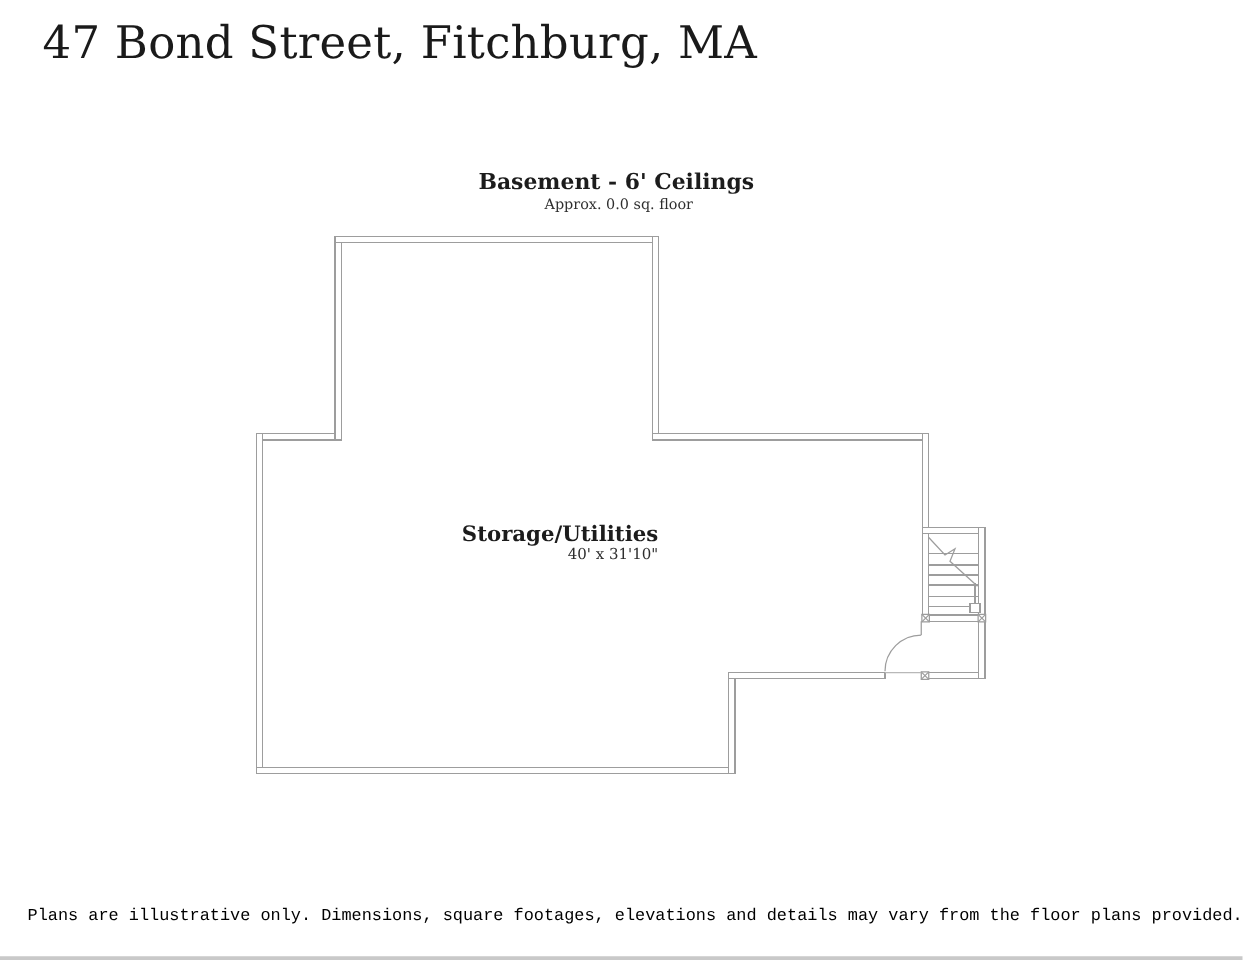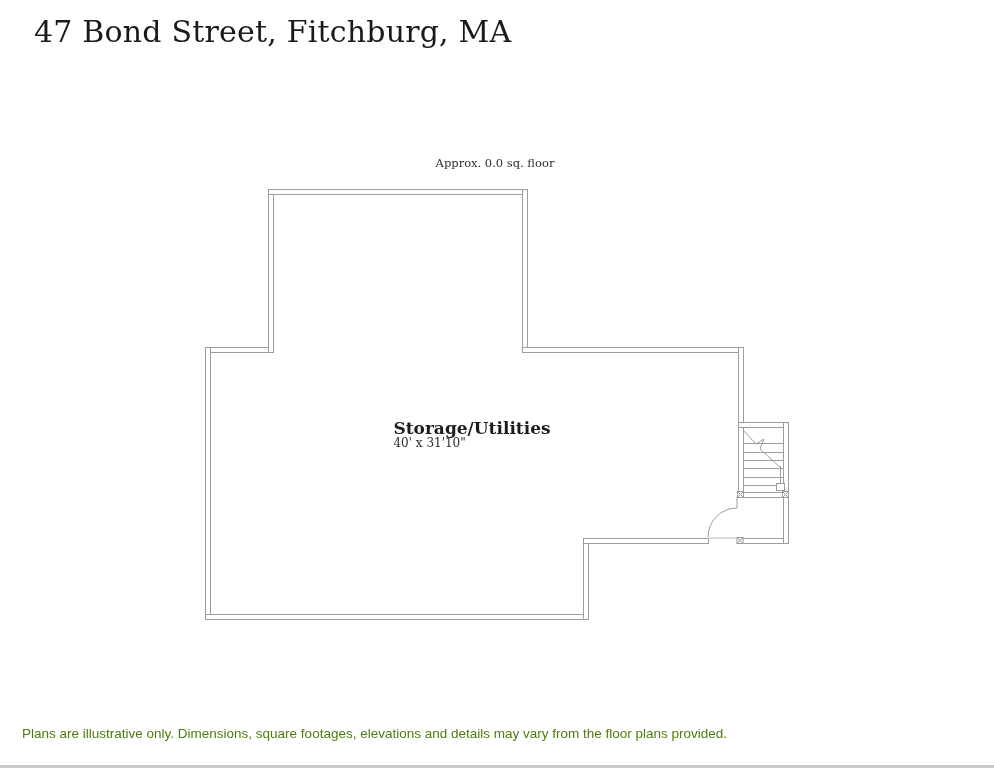--- a/index.html
+++ b/index.html
@@ -8,21 +8,21 @@
     background: #ffffff;
     position: relative;
     overflow: hidden;
     font-family: "DejaVu Serif", serif;
   }
   .page { position: absolute; inset: 0; }
 
   .property-title {
     position: absolute;
     left: 34px; top: 14px;
-    font-size: 30px;
+    font-size: 36px;
     font-weight: 500;
     color: #1a1a1a;
     letter-spacing: 0.2px;
     white-space: nowrap;
   }
 
   .plan-heading {
     position: absolute;
     left: 0; right: 8px; top: 136px;
     text-align: center;
@@ -40,59 +40,60 @@
     white-space: nowrap;
   }
 
   .floor-plan-svg {
     position: absolute;
     left: 0; top: 0;
   }
 
   .room-label {
     position: absolute;
-    left: 472px; top: 419px;
+    left: 448px; top: 419px;
     transform: translateX(-50%);
-    text-align: left;
+    text-align: right;
     white-space: nowrap;
   }
   .room-name {
     font-size: 17px;
     font-weight: 700;
     color: #1c1c1c;
     line-height: 18px;
   }
   .room-dims {
     font-size: 12px;
     color: #2e2e2e;
     line-height: 13px;
   }
 
   .disclaimer {
     position: absolute;
     left: 22px; top: 726px;
-    font-family: Liberation Sans, sans-serif;
+    font-family: Liberation Mono, monospace;
     font-size: 13.5px;
-    color: #4d7c0f;
+    color: #000000;
     white-space: nowrap;
   }
 
   .footer-bar {
     position: absolute;
     left: 0; right: 0; bottom: 0;
     height: 3px;
   }
 </style>
 </head>
 <body>
 
 <div class="page">
 
   <div class="property-title">47 Bond Street, Fitchburg, MA</div>
 
+  <div class="plan-heading">Basement - 6' Ceilings</div>
 
   <div class="plan-subheading">Approx. 0.0 sq. floor</div>
 
   <svg class="floor-plan-svg" width="994" height="768" viewBox="0 0 994 768">
 
     <g fill="#ffffff" stroke="#9d9d9d" stroke-width="1" shape-rendering="crispEdges">
       <rect x="205" y="347" width="68" height="5"></rect>
       <rect x="205" y="347" width="5" height="272"></rect>
       <rect x="205" y="614" width="383" height="5"></rect>
       <rect x="583" y="538" width="5" height="81"></rect>

